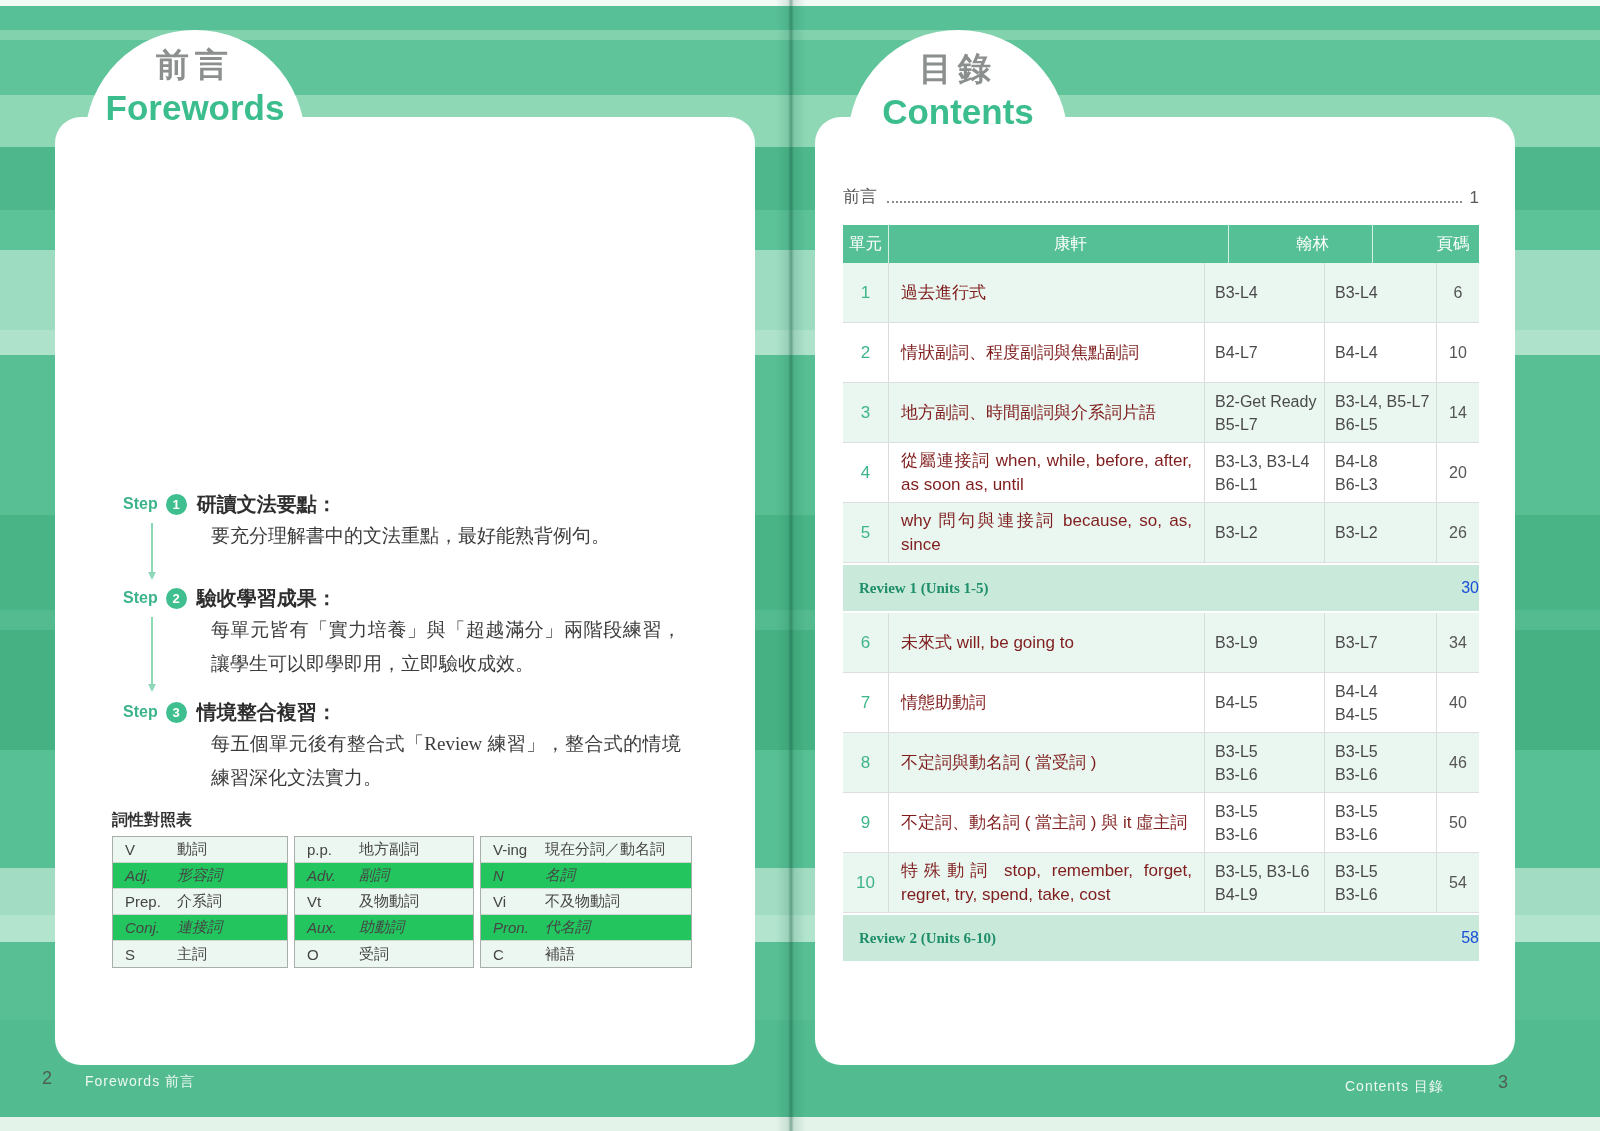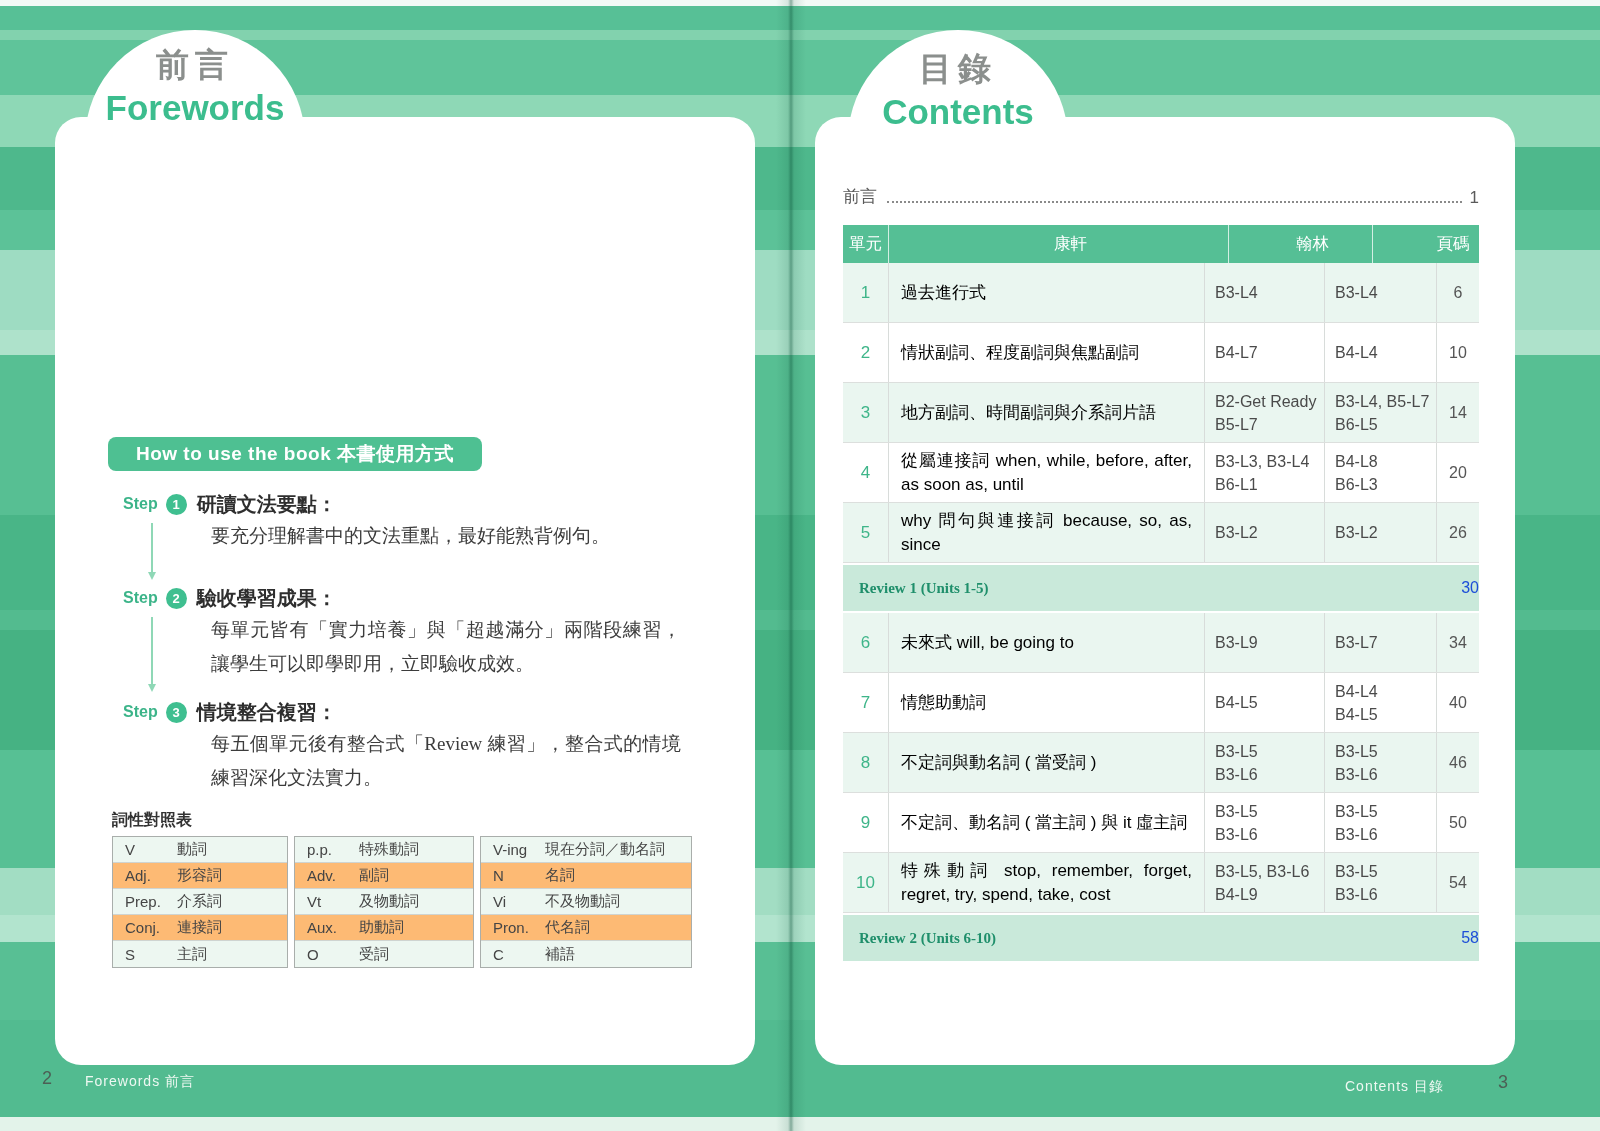--- a/index.html
+++ b/index.html
@@ -92,21 +92,21 @@
 
   .pos-title { position:absolute; left:57px; top:693px; font-size:16px; font-weight:bold; color:#333; }
   .pos-table { position:absolute; left:57px; top:719px; width:580px; display:flex; gap:6px; }
   .pos-group { border:1px solid #a9aeab; background:#fff; flex:0 0 auto; }
   .pos-group:nth-child(1){ width:176px; }
   .pos-group:nth-child(2){ width:180px; }
   .pos-group:nth-child(3){ width:212px; }
   .pos-row { display:flex; height:26px; align-items:center; border-bottom:1px solid #cfd4d1; }
   .pos-row:last-child { border-bottom:none; }
   .pos-row.odd { background:#edf7f1; }
-  .pos-row.even{ background:#fdba74; }
+  .pos-row.even{ background:#22c55e;font-style:italic; }
   .pos-ab   { width:64px; padding-left:12px; font-size:15px; color:#454545; }
   .pos-term { font-size:15px; color:#454545; }
 
   
   .preface-row {
     position:absolute; left:28px; top:68px; width:636px;
     display:flex; align-items:flex-end; font-size:17px; color:#5a5a5a;
   }
   .preface-label { flex:0 0 auto; }
   .leader { flex:1 1 auto; border-bottom:2px dotted #8a8a8a; margin:0 8px 5px 10px; height:1px; }
@@ -124,21 +124,21 @@
   .toc-head .h:last-child { border-right:none; }
 
   .toc-row {
     display:grid; grid-template-columns:46px 316px 120px 112px 42px;
     min-height:60px; border-bottom:1px solid #dcdfdd; background:#fff;
   }
   .toc-row.tint { background:#eaf6f0; }
   .toc-row .c { display:flex; flex-direction:column; justify-content:center; border-right:1px solid #d8dcda; }
   .toc-row .c:last-child { border-right:none; }
   .toc-row .unit { align-items:center; color:#3eb589; font-size:17px; }
-  .toc-row .content { padding:0 12px; font-size:17px; line-height:24px; color:#000000; text-align:justify; }
+  .toc-row .content { padding:0 12px; font-size:17px; line-height:24px; color:#7f1d1d; text-align:justify; }
   .toc-row .pub { padding:6px 4px 6px 10px; font-size:16px; line-height:23px; color:#4a4a4a; }
   .toc-row .pagenum { align-items:center; font-size:16px; color:#555; }
 
   .toc-review {
     display:grid; grid-template-columns:594px 42px; background:#c9e9da;
     height:46px; align-items:center; margin:2px 0;
   }
   .rv-label {
     padding-left:16px; font-family:"Liberation Serif", serif; font-weight:bold;
     font-size:15px; color:#1f8f6b;
@@ -158,21 +158,20 @@
 
 <div id="stage">
 
   <div class="spine"></div>
 
   <div class="bump" id="bump-left"></div>
   <div class="bump" id="bump-right"></div>
 
   <div class="page" id="page-foreword">
 
-    <div class="howto">How to use the book 本書使用方式</div>
 
     <div class="steps">
         <div class="step">
           <div class="step-head">
             <span class="step-word">Step</span>
             <span class="step-num">1</span>
             <span class="step-title">研讀文法要點：</span>
           </div>
           <div class="step-desc">要充分理解書中的文法重點，最好能熟背例句。</div>
         </div>
@@ -216,21 +215,21 @@
             <span class="pos-term">連接詞</span>
           </div>
           <div class="pos-row odd">
             <span class="pos-ab">S</span>
             <span class="pos-term">主詞</span>
           </div>
         </div>
         <div class="pos-group">
           <div class="pos-row odd">
             <span class="pos-ab">p.p.</span>
-            <span class="pos-term">特殊動詞</span>
+            <span class="pos-term">地方副詞</span>
           </div>
           <div class="pos-row even">
             <span class="pos-ab">Adv.</span>
             <span class="pos-term">副詞</span>
           </div>
           <div class="pos-row odd">
             <span class="pos-ab">Vt</span>
             <span class="pos-term">及物動詞</span>
           </div>
           <div class="pos-row even">

